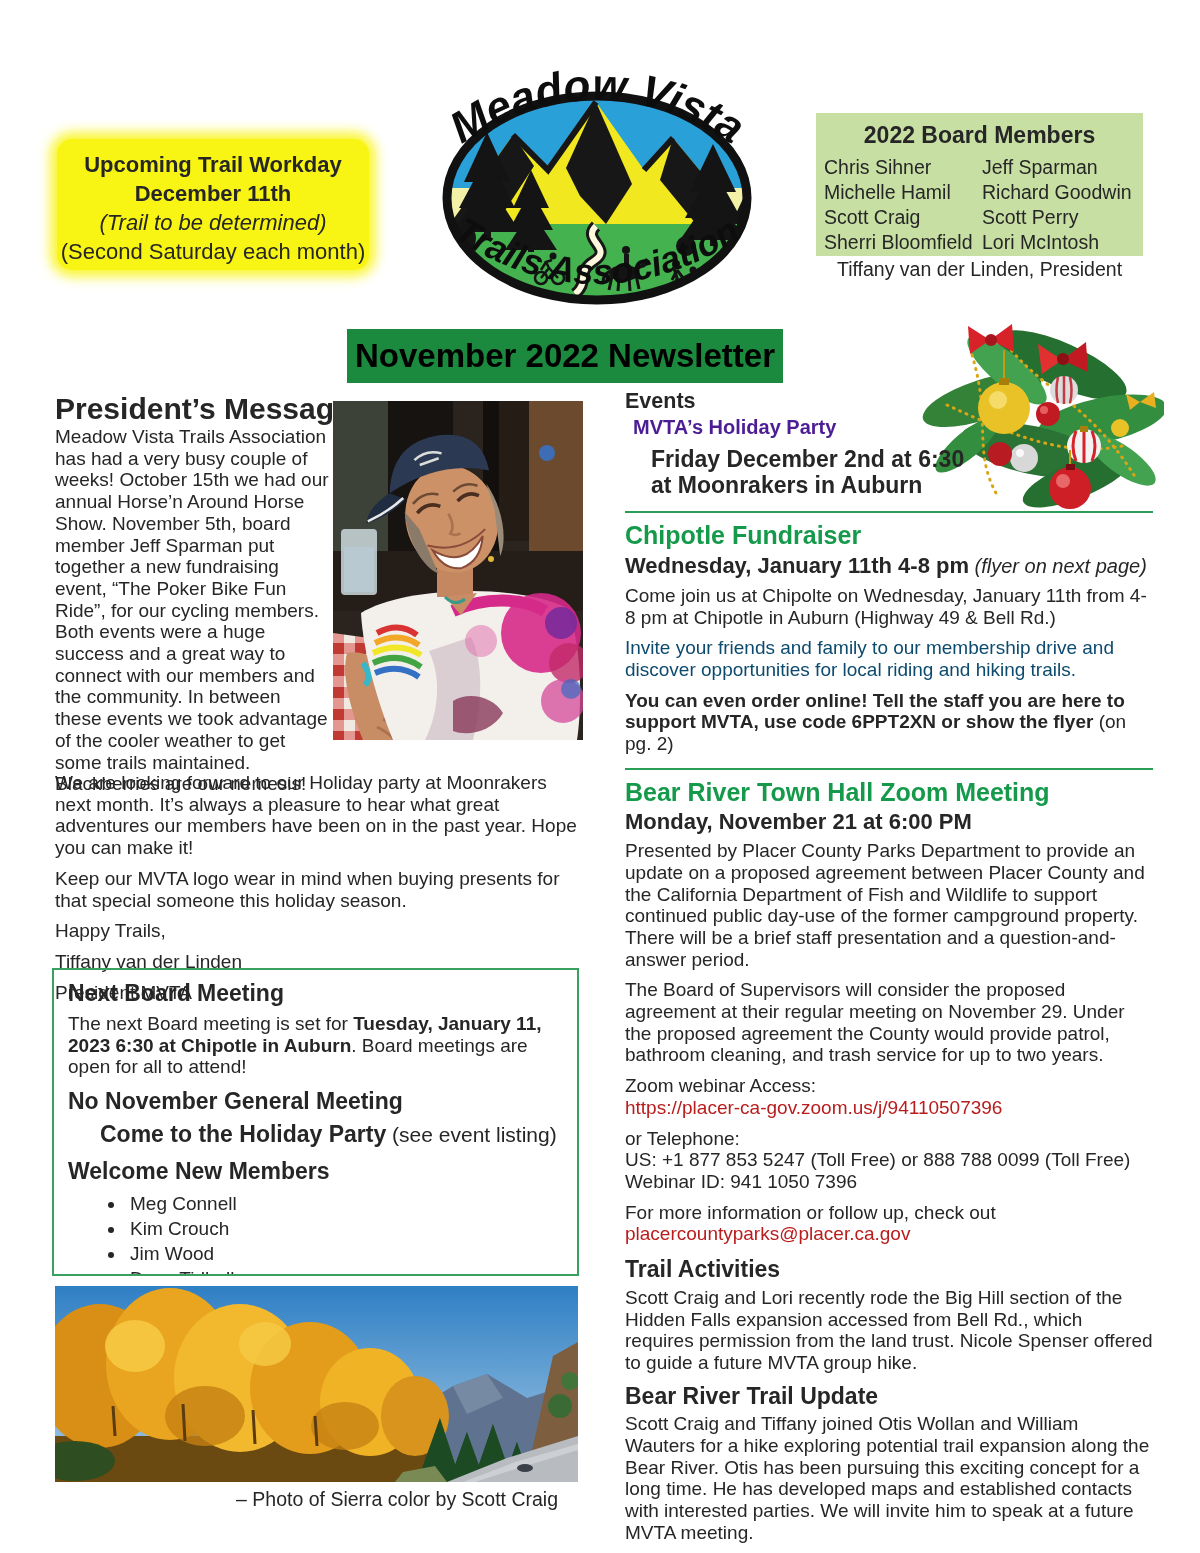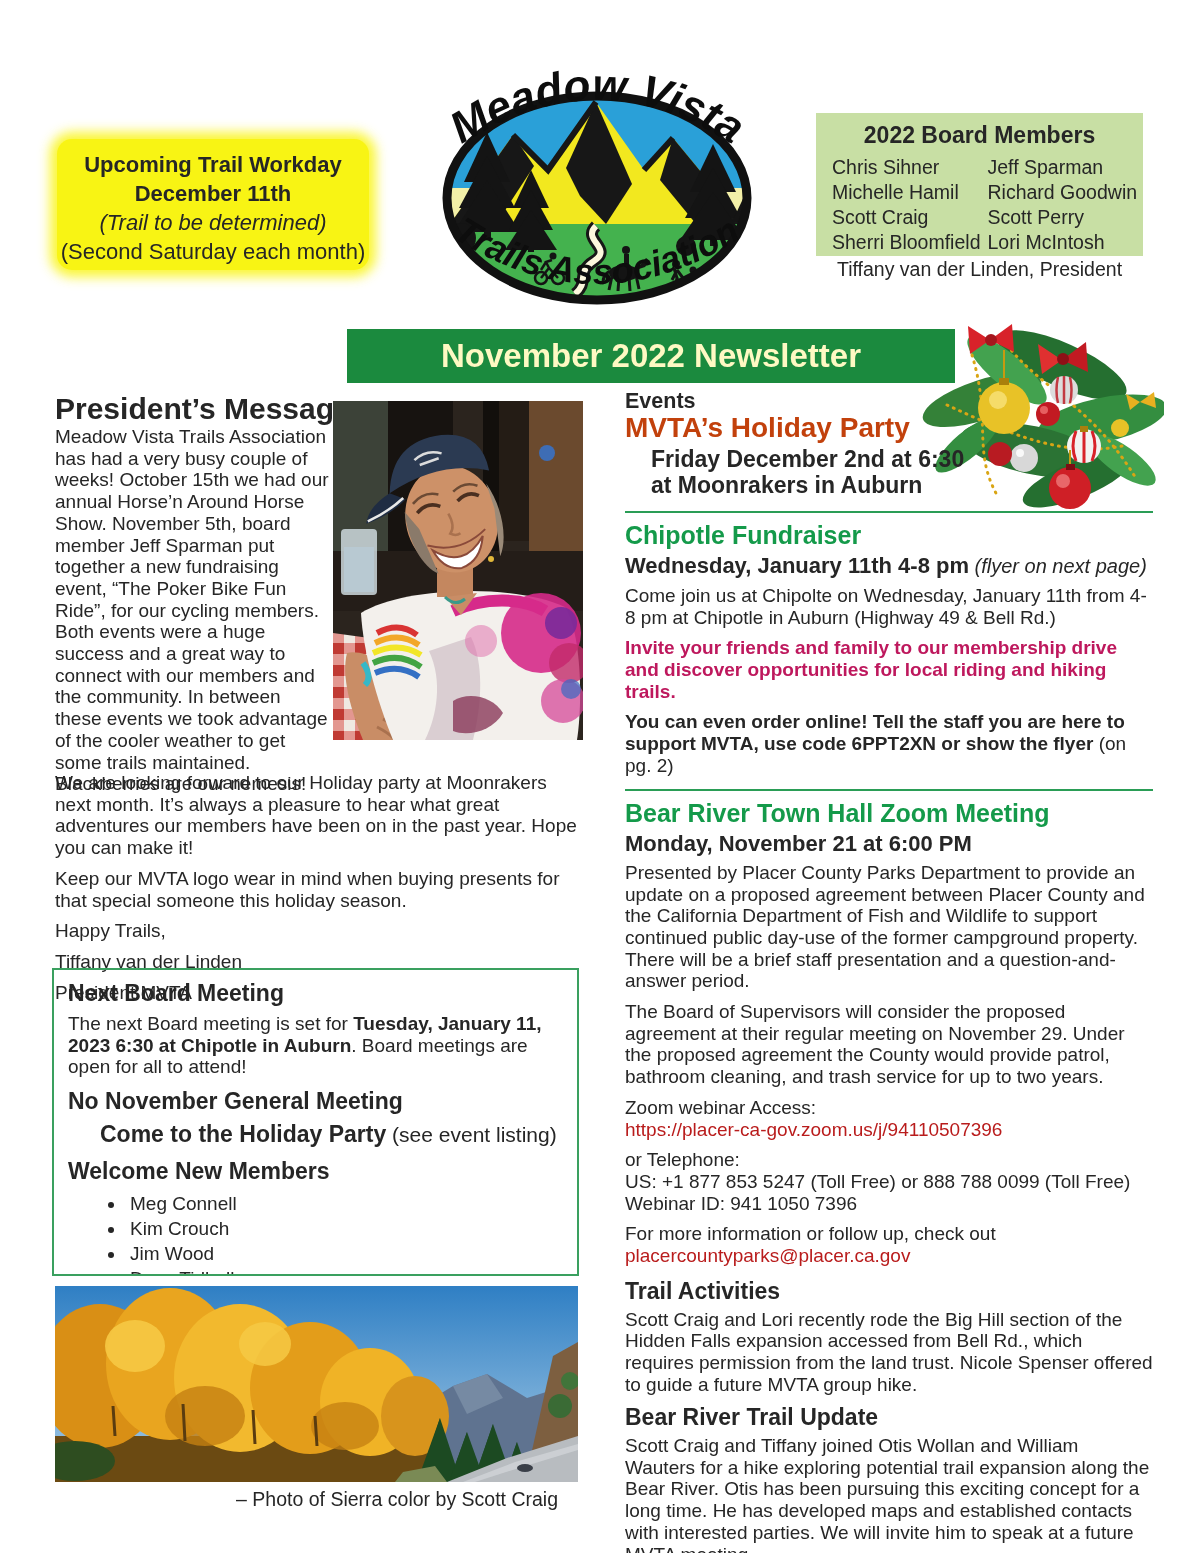--- a/index.html
+++ b/index.html
@@ -15,27 +15,27 @@
   }
   .workday-box div{font-size:22px;line-height:29px;}
   .wd-b{font-weight:bold;}
   .wd-i{font-style:italic;}
   .logo-wrap{position:absolute;left:398px;top:40px;width:398px;height:280px;}
   .board-box{
     position:absolute;left:816px;top:113px;width:327px;height:143px;
     background:#c8dfa4;box-sizing:border-box;padding-top:9px;
   }
   .board-box .bb-title{font-size:23px;font-weight:bold;text-align:center;margin-bottom:6px;}
-  .bb-cols{display:flex;padding-left:16px;}
+  .bb-cols{display:flex;padding-left:8px;}
   .bb-col{width:158px;font-size:19.5px;line-height:25px;}
   .bb-footer{text-align:center;font-size:19.5px;margin-top:3px;}
   
   .banner{
-    position:absolute;left:347px;top:329px;width:608px;height:54px;
-    background:#1b8a3e;color:#fef9c3;font-size:33px;font-weight:bold;
+    position:absolute;left:347px;top:329px;width:436px;height:54px;
+    background:#1b8a3e;color:#000000;font-size:33px;font-weight:bold;
     text-align:center;line-height:54px;
   }
   .xmas{position:absolute;left:912px;top:310px;width:252px;height:204px;}
   
   .pm-heading{position:absolute;left:55px;top:392px;font-size:30px;font-weight:bold;}
   .pm-para1{position:absolute;left:55px;top:426px;width:276px;font-size:19px;line-height:21.7px;}
   .president-photo{position:absolute;left:333px;top:401px;width:250px;height:339px;}
   .pm-rest{position:absolute;left:55px;top:772px;width:528px;font-size:19px;line-height:21.7px;}
   .pm-rest p{margin:0 0 9px 0;}
   .pm-sign{margin:0;}
@@ -47,28 +47,28 @@
   .bm-para{font-size:19px;line-height:21.7px;margin:0 0 10px 0;}
   .bm-come{font-size:23px;font-weight:bold;margin:2px 0 10px 32px;}
   .bm-come .light{font-weight:normal;font-size:21px;}
   .bm-ul{margin:4px 0 0 58px;padding:0;font-size:19px;line-height:25px;}
   .bm-ul li{margin:0;padding-left:4px;}
   .sierra-photo{position:absolute;left:55px;top:1286px;width:523px;height:196px;}
   .sierra-caption{position:absolute;left:55px;top:1488px;width:503px;text-align:right;font-size:19.5px;}
   
   .right-col{position:absolute;left:625px;top:391px;width:528px;font-size:19px;line-height:21.7px;}
   .ev-heading{font-size:21.5px;font-weight:bold;margin:0 0 4px 0;}
-  .green-title-lg{color:#c2410c;font-size:28px;font-weight:bold;margin:0 0 8px 0;}
+  .green-title-lg{color:#4c1d95;font-size:20px;font-weight:bold;margin:0 0 8px 8px;}
   .green-title{color:#149a4a;font-size:25px;font-weight:bold;margin:0 0 8px 0;}
   .when-block{margin:0 0 0 26px;font-size:23px;font-weight:bold;line-height:26px;}
   .hrule{border:none;border-top:2px solid #2a9d56;margin:13px 0 12px 0;}
   .when-line{font-size:22px;font-weight:bold;margin:0 0 7px 0;}
   .when-line .flyer{font-weight:normal;font-style:italic;font-size:20px;}
   .para{margin:0 0 9px 0;}
-  .red-para{color:#be185d;font-weight:bold;margin:0 0 9px 0;}
+  .red-para{color:#0c4a6e;font-weight:normal;margin:0 0 9px 0;}
   .bold-para{font-weight:bold;margin:0 0 9px 0;}
   .bold-para .tail{font-weight:normal;}
   .link{color:#b91c1c;cursor:pointer;}
   .sub-h{font-size:23px;font-weight:bold;margin:4px 0 6px 0;}
 </style>
 </head>
 <body>
 
 <div class="page">
 

